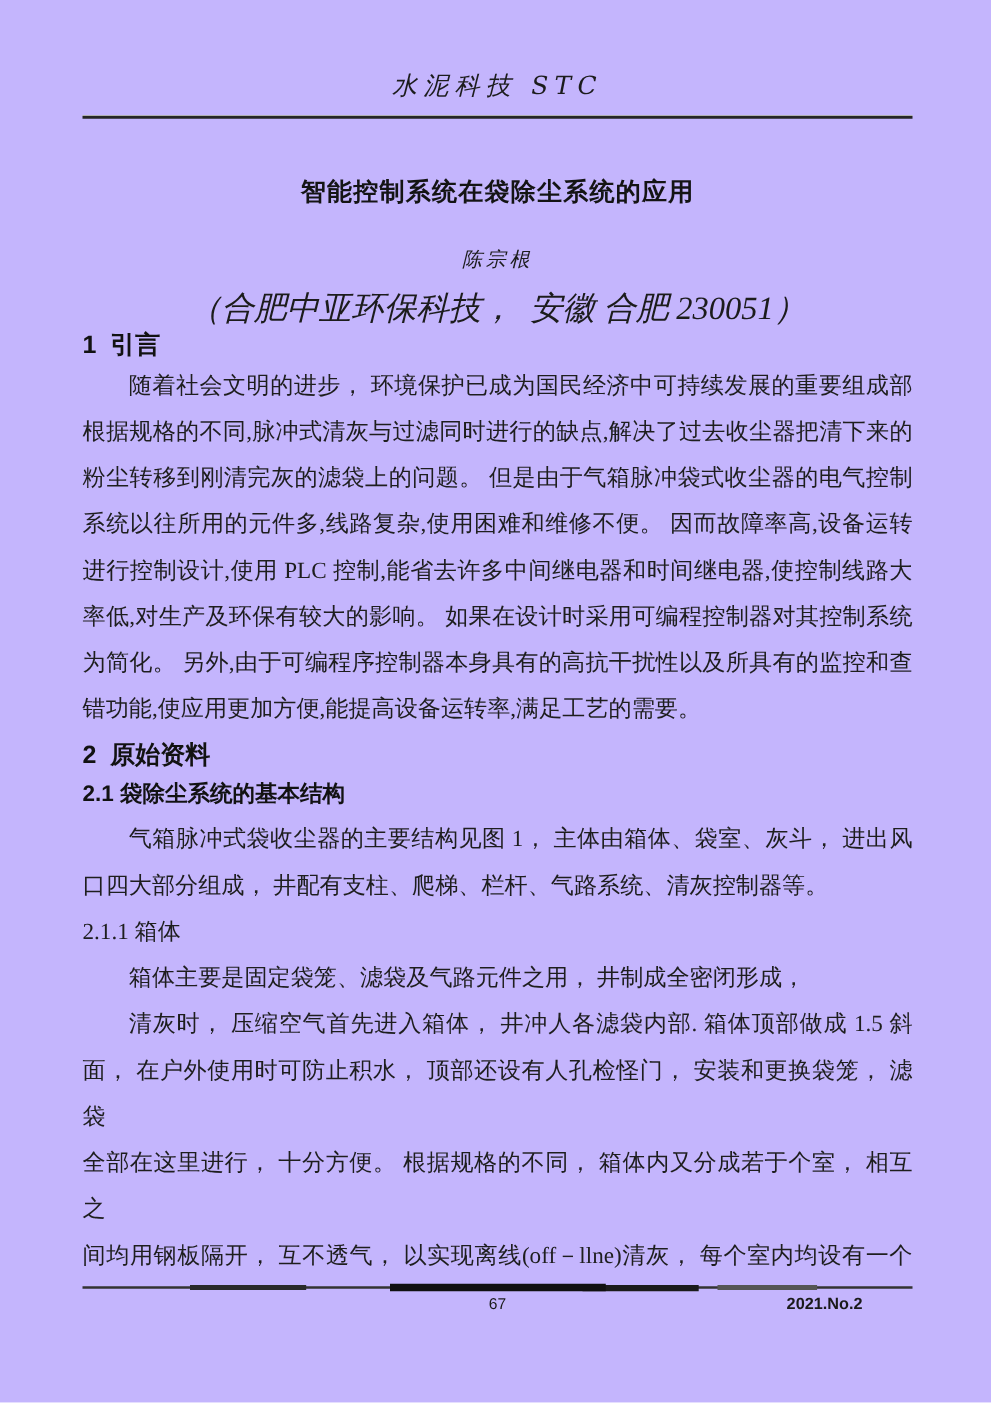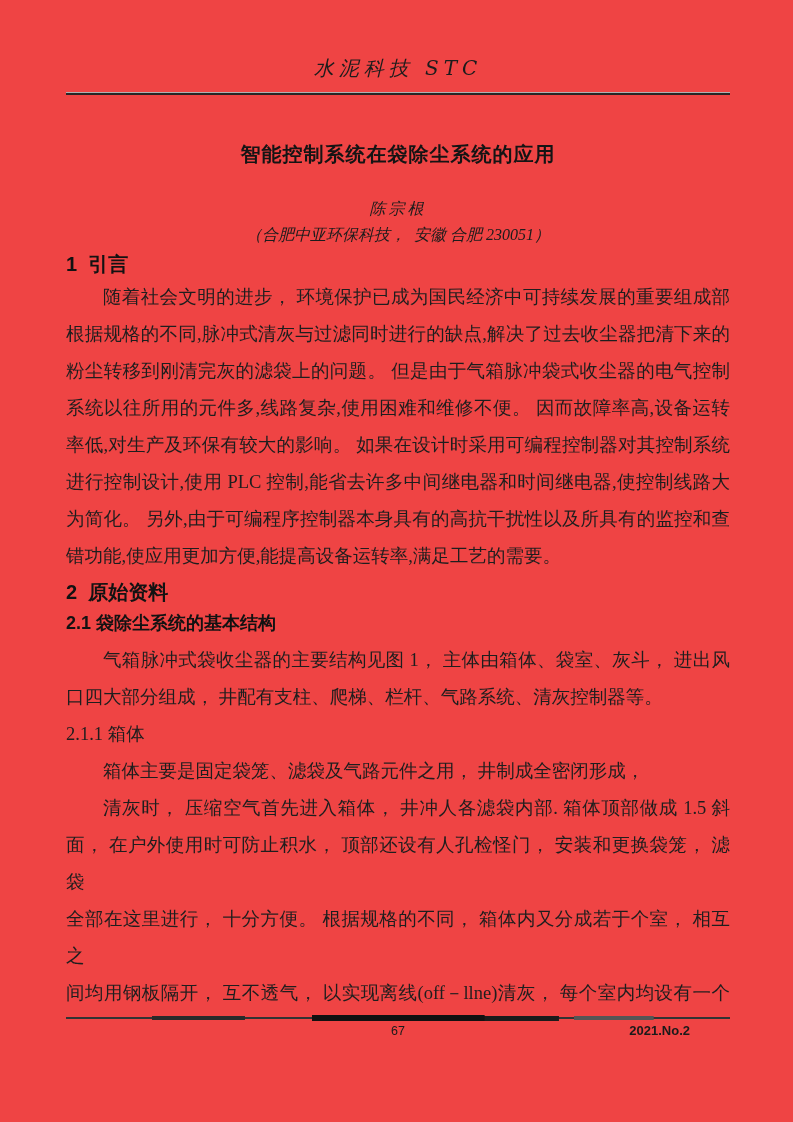--- a/index.html
+++ b/index.html
@@ -1,21 +1,21 @@
 <!DOCTYPE html>
 <html><head>
 <meta charset="utf-8">
 <style>
   html,body { margin:0; padding:0; background:#ffffff; }
   .page {
     position:relative;
     width:793px; height:1122px;
     box-sizing:border-box;
     padding:57px 63px 0 66px;
-    background:#ef4444;
+    background:#c4b5fd;
     color:#1c1c1c;
     font-family:"Liberation Serif","DejaVu Serif",serif;
     overflow:hidden;
   }
   .journal {
     text-align:center;
     font-size:20px; line-height:22px;
     letter-spacing:5px;
     font-style:italic;
     font-family:"DejaVu Serif","Liberation Serif",serif;
@@ -34,23 +34,23 @@
     color:#141414;
   }
   .author {
     margin-top:28px;
     text-align:center;
     font-size:16px; line-height:20px;
     letter-spacing:3px;
     font-style:italic;
   }
   .affiliation {
-    margin-top:4px;
+    margin-top:16px;
     text-align:center;
-    font-size:16px; line-height:24px;
+    font-size:26px; line-height:24px;
     font-style:italic;
     white-space:pre-wrap;
   }
   .content .line {
     font-size:18.5px;
     line-height:37px;
     white-space:pre-wrap;
     color:#1e1e1e;
   }
   .content .line.indent { text-indent:37px; }
@@ -104,22 +104,22 @@
   <div class="header-rule"></div>
   <h1 class="title">智能控制系统在袋除尘系统的应用</h1>
   <div class="author">陈宗根</div>
   <div class="affiliation">（合肥中亚环保科技，  安徽 合肥 230051）</div>
   <div class="content">
       <div class="line h1">1  引言</div>
       <div class="line body indent j">随着社会文明的进步， 环境保护已成为国民经济中可持续发展的重要组成部</div>
       <div class="line body j">根据规格的不同,脉冲式清灰与过滤同时进行的缺点,解决了过去收尘器把清下来的</div>
       <div class="line body j">粉尘转移到刚清完灰的滤袋上的问题。 但是由于气箱脉冲袋式收尘器的电气控制</div>
       <div class="line body j">系统以往所用的元件多,线路复杂,使用困难和维修不便。 因而故障率高,设备运转</div>
+      <div class="line body j">进行控制设计,使用 PLC 控制,能省去许多中间继电器和时间继电器,使控制线路大</div>
       <div class="line body j">率低,对生产及环保有较大的影响。 如果在设计时采用可编程控制器对其控制系统</div>
-      <div class="line body j">进行控制设计,使用 PLC 控制,能省去许多中间继电器和时间继电器,使控制线路大</div>
       <div class="line body j">为简化。 另外,由于可编程序控制器本身具有的高抗干扰性以及所具有的监控和查</div>
       <div class="line body">错功能,使应用更加方便,能提高设备运转率,满足工艺的需要。</div>
       <div class="line h1">2  原始资料</div>
       <div class="line h2">2.1 袋除尘系统的基本结构</div>
       <div class="line body indent j">气箱脉冲式袋收尘器的主要结构见图 1， 主体由箱体、袋室、灰斗， 进出风</div>
       <div class="line body">口四大部分组成， 井配有支柱、爬梯、栏杆、气路系统、清灰控制器等。</div>
       <div class="line h3">2.1.1 箱体</div>
       <div class="line body indent">箱体主要是固定袋笼、滤袋及气路元件之用， 井制成全密闭形成，</div>
       <div class="line body indent j">清灰时， 压缩空气首先进入箱体， 井冲人各滤袋内部. 箱体顶部做成 1.5 斜</div>
       <div class="line body j">面， 在户外使用时可防止积水， 顶部还设有人孔检怪门， 安装和更换袋笼， 滤袋</div>

